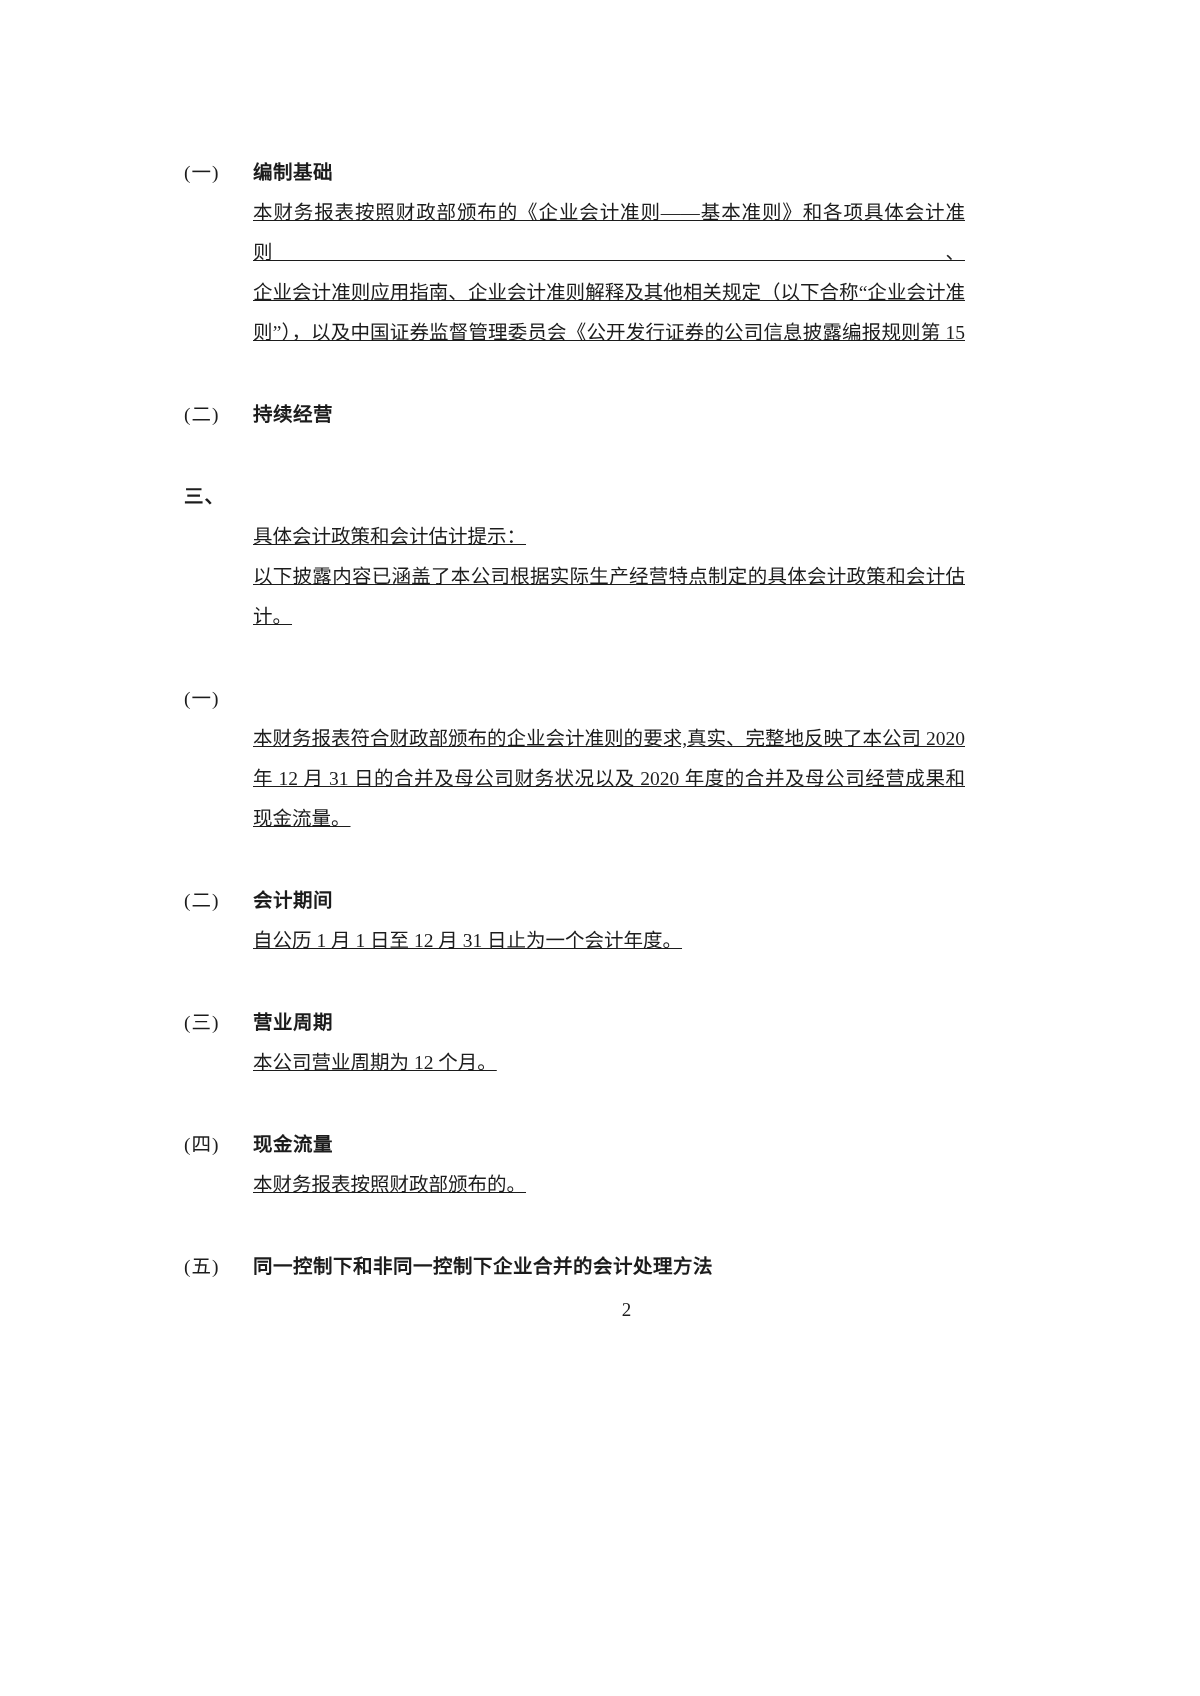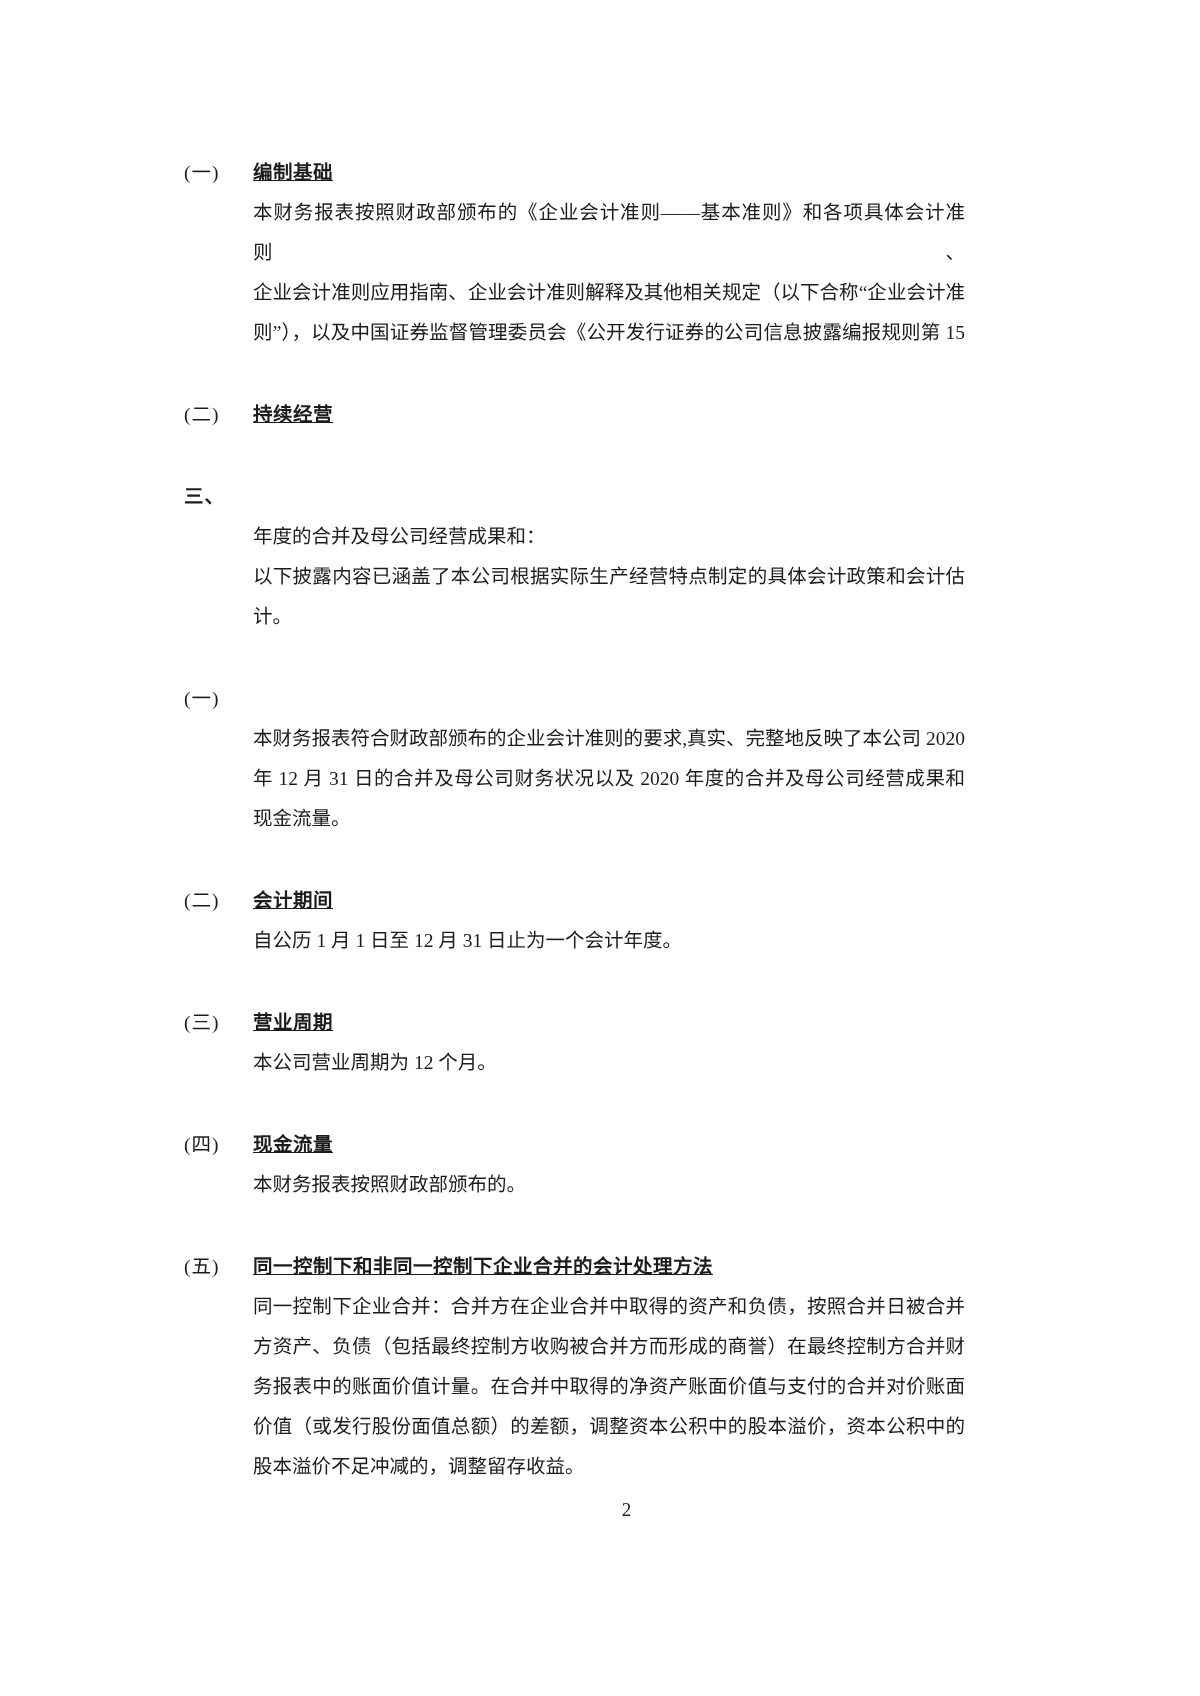--- a/index.html
+++ b/index.html
@@ -27,23 +27,22 @@
   .section-head { display: flex; align-items: baseline; }
   .sec-num {
     flex: 0 0 69px;
     width: 69px;
     letter-spacing: 1px;
   }
   .sec-num.bold { font-weight: bold; }
   .sec-title {
     font-weight: bold;
     letter-spacing: 0.5px;
-    text-decoration: underline;
   }
-  .sec-body { margin-left: 69px; width: 712px; }
+  .sec-body { margin-left: 69px; width: 712px; text-decoration: underline; }
   .line { white-space: nowrap; }
   .line.j {
     white-space: normal;
     text-align: justify;
     text-align-last: justify;
   }
   .footer {
     margin-top: 3px;
     text-align: center;
     transform: translateX(52px);
@@ -70,21 +69,21 @@
         <div class="section-head">
           <span class="sec-num">(二)</span>
           <span class="sec-title">持续经营</span>
         </div>
       </section>
       <section class="section">
         <div class="section-head">
           <span class="sec-num bold">三、</span>
         </div>
         <div class="sec-body">
-          <div class="line">年度的合并及母公司经营成果和：</div>
+          <div class="line">具体会计政策和会计估计提示：</div>
           <div class="line j">以下披露内容已涵盖了本公司根据实际生产经营特点制定的具体会计政策和会计估</div>
           <div class="line">计。</div>
         </div>
       </section>
       <section class="section">
         <div class="section-head">
           <span class="sec-num">(一)</span>
         </div>
         <div class="sec-body">
           <div class="line j">本财务报表符合财政部颁布的企业会计准则的要求,真实、完整地反映了本公司 2020</div>
@@ -117,25 +116,18 @@
         </div>
         <div class="sec-body">
           <div class="line">本财务报表按照财政部颁布的。</div>
         </div>
       </section>
       <section class="section">
         <div class="section-head">
           <span class="sec-num">(五)</span>
           <span class="sec-title">同一控制下和非同一控制下企业合并的会计处理方法</span>
         </div>
-        <div class="sec-body">
-          <div class="line j">同一控制下企业合并：合并方在企业合并中取得的资产和负债，按照合并日被合并</div>
-          <div class="line j">方资产、负债（包括最终控制方收购被合并方而形成的商誉）在最终控制方合并财</div>
-          <div class="line j">务报表中的账面价值计量。在合并中取得的净资产账面价值与支付的合并对价账面</div>
-          <div class="line j">价值（或发行股份面值总额）的差额，调整资本公积中的股本溢价，资本公积中的</div>
-          <div class="line">股本溢价不足冲减的，调整留存收益。</div>
-        </div>
       </section>
     </div>
   <div class="footer">
     <span>2</span>
   </div>
 </div>
 
 </body></html>

